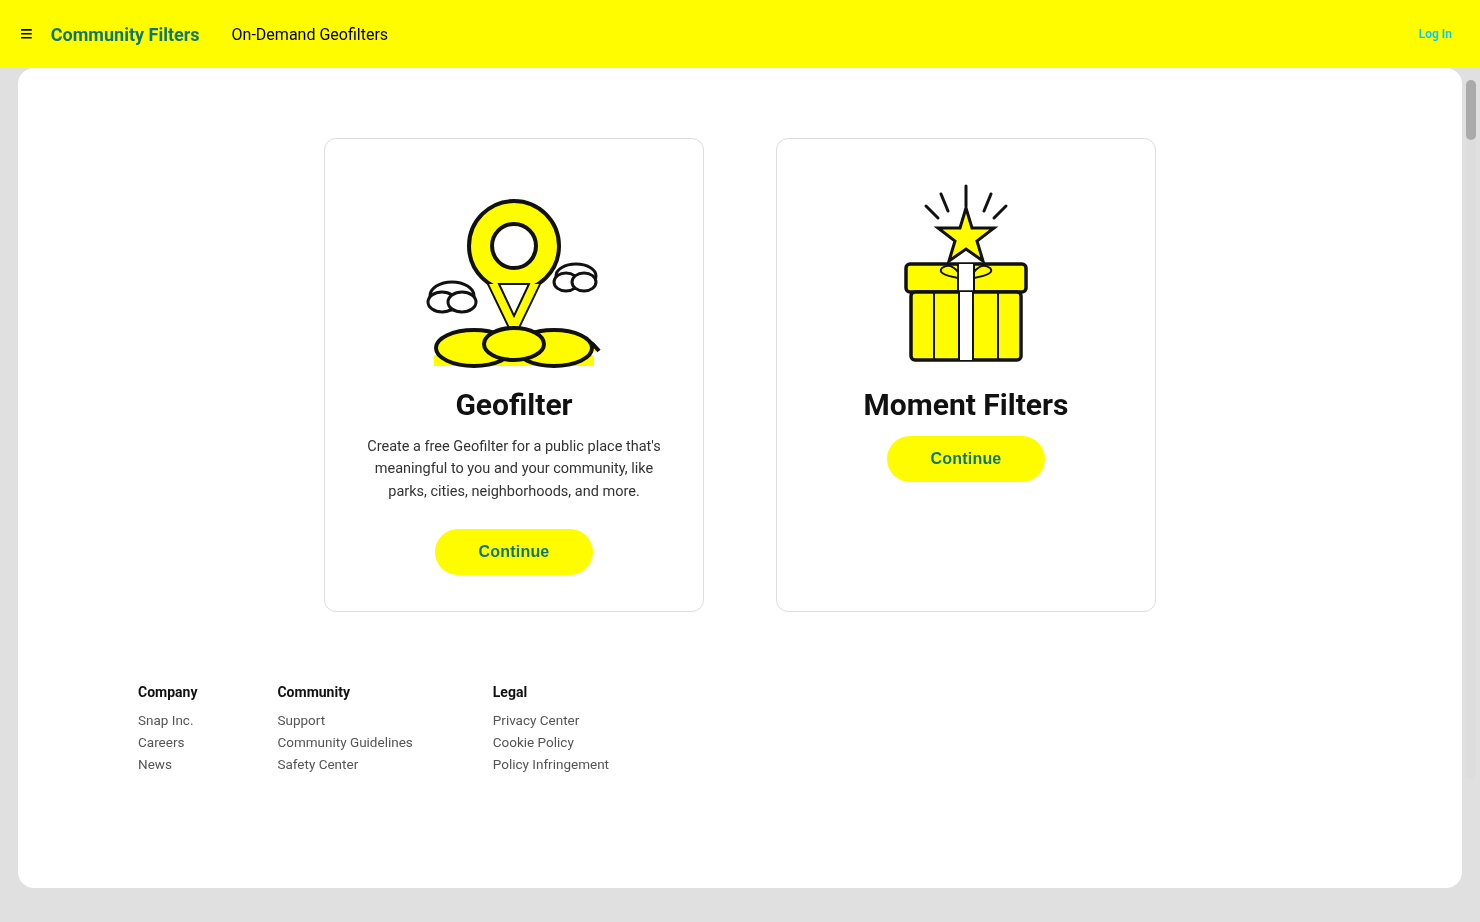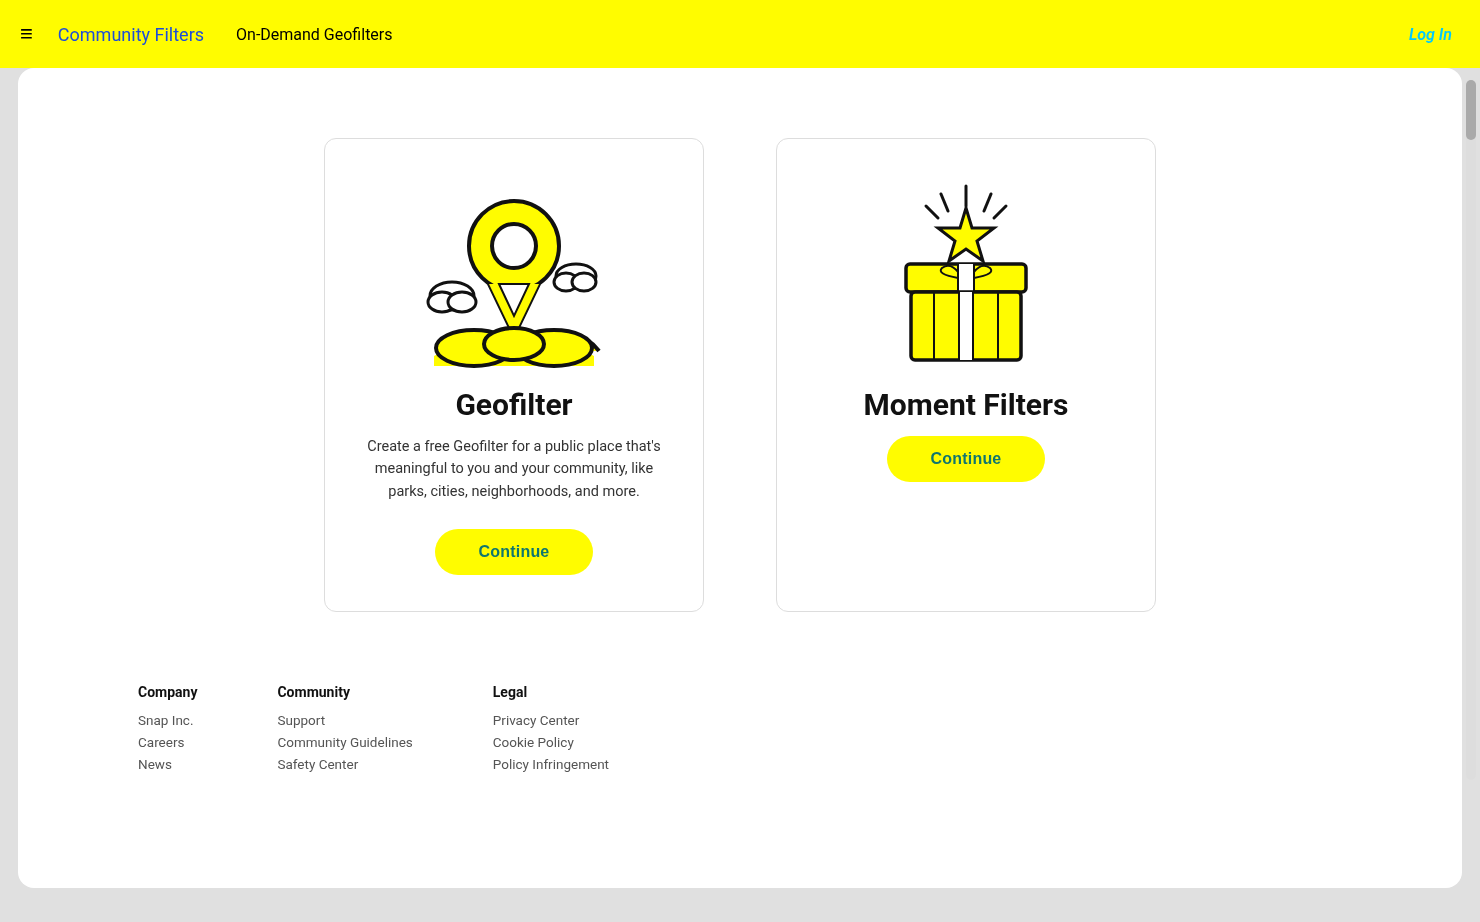--- a/index.html
+++ b/index.html
@@ -22,40 +22,38 @@
       z-index: 10;
     }
     .header-hamburger {
       font-size: 22px;
       cursor: pointer;
       margin-right: 18px;
       color: #000;
     }
     .header-title {
       font-size: 18px;
-      font-weight: 400;
-      color: #1d4ed8;
+      font-weight: 700;
+      color: #0f766e;
       margin-right: 32px;
-      margin-left: 7px;
     }
     .header-nav-link {
       font-size: 16px;
       color: #000;
       text-decoration: none;
       cursor: pointer;
     }
     .header-login {
       position: absolute;
       right: 28px;
-      font-size: 16px;
+      font-size: 12px;
       font-weight: 600;
       color: #00C9FF;
       cursor: pointer;
       text-decoration: none;
-      font-style: italic;
     }
 
     
     .main-container {
       background: #fff;
       margin: 0 18px;
       border-radius: 16px;
       min-height: 820px;
       padding: 60px 40px 40px;
       position: relative;

